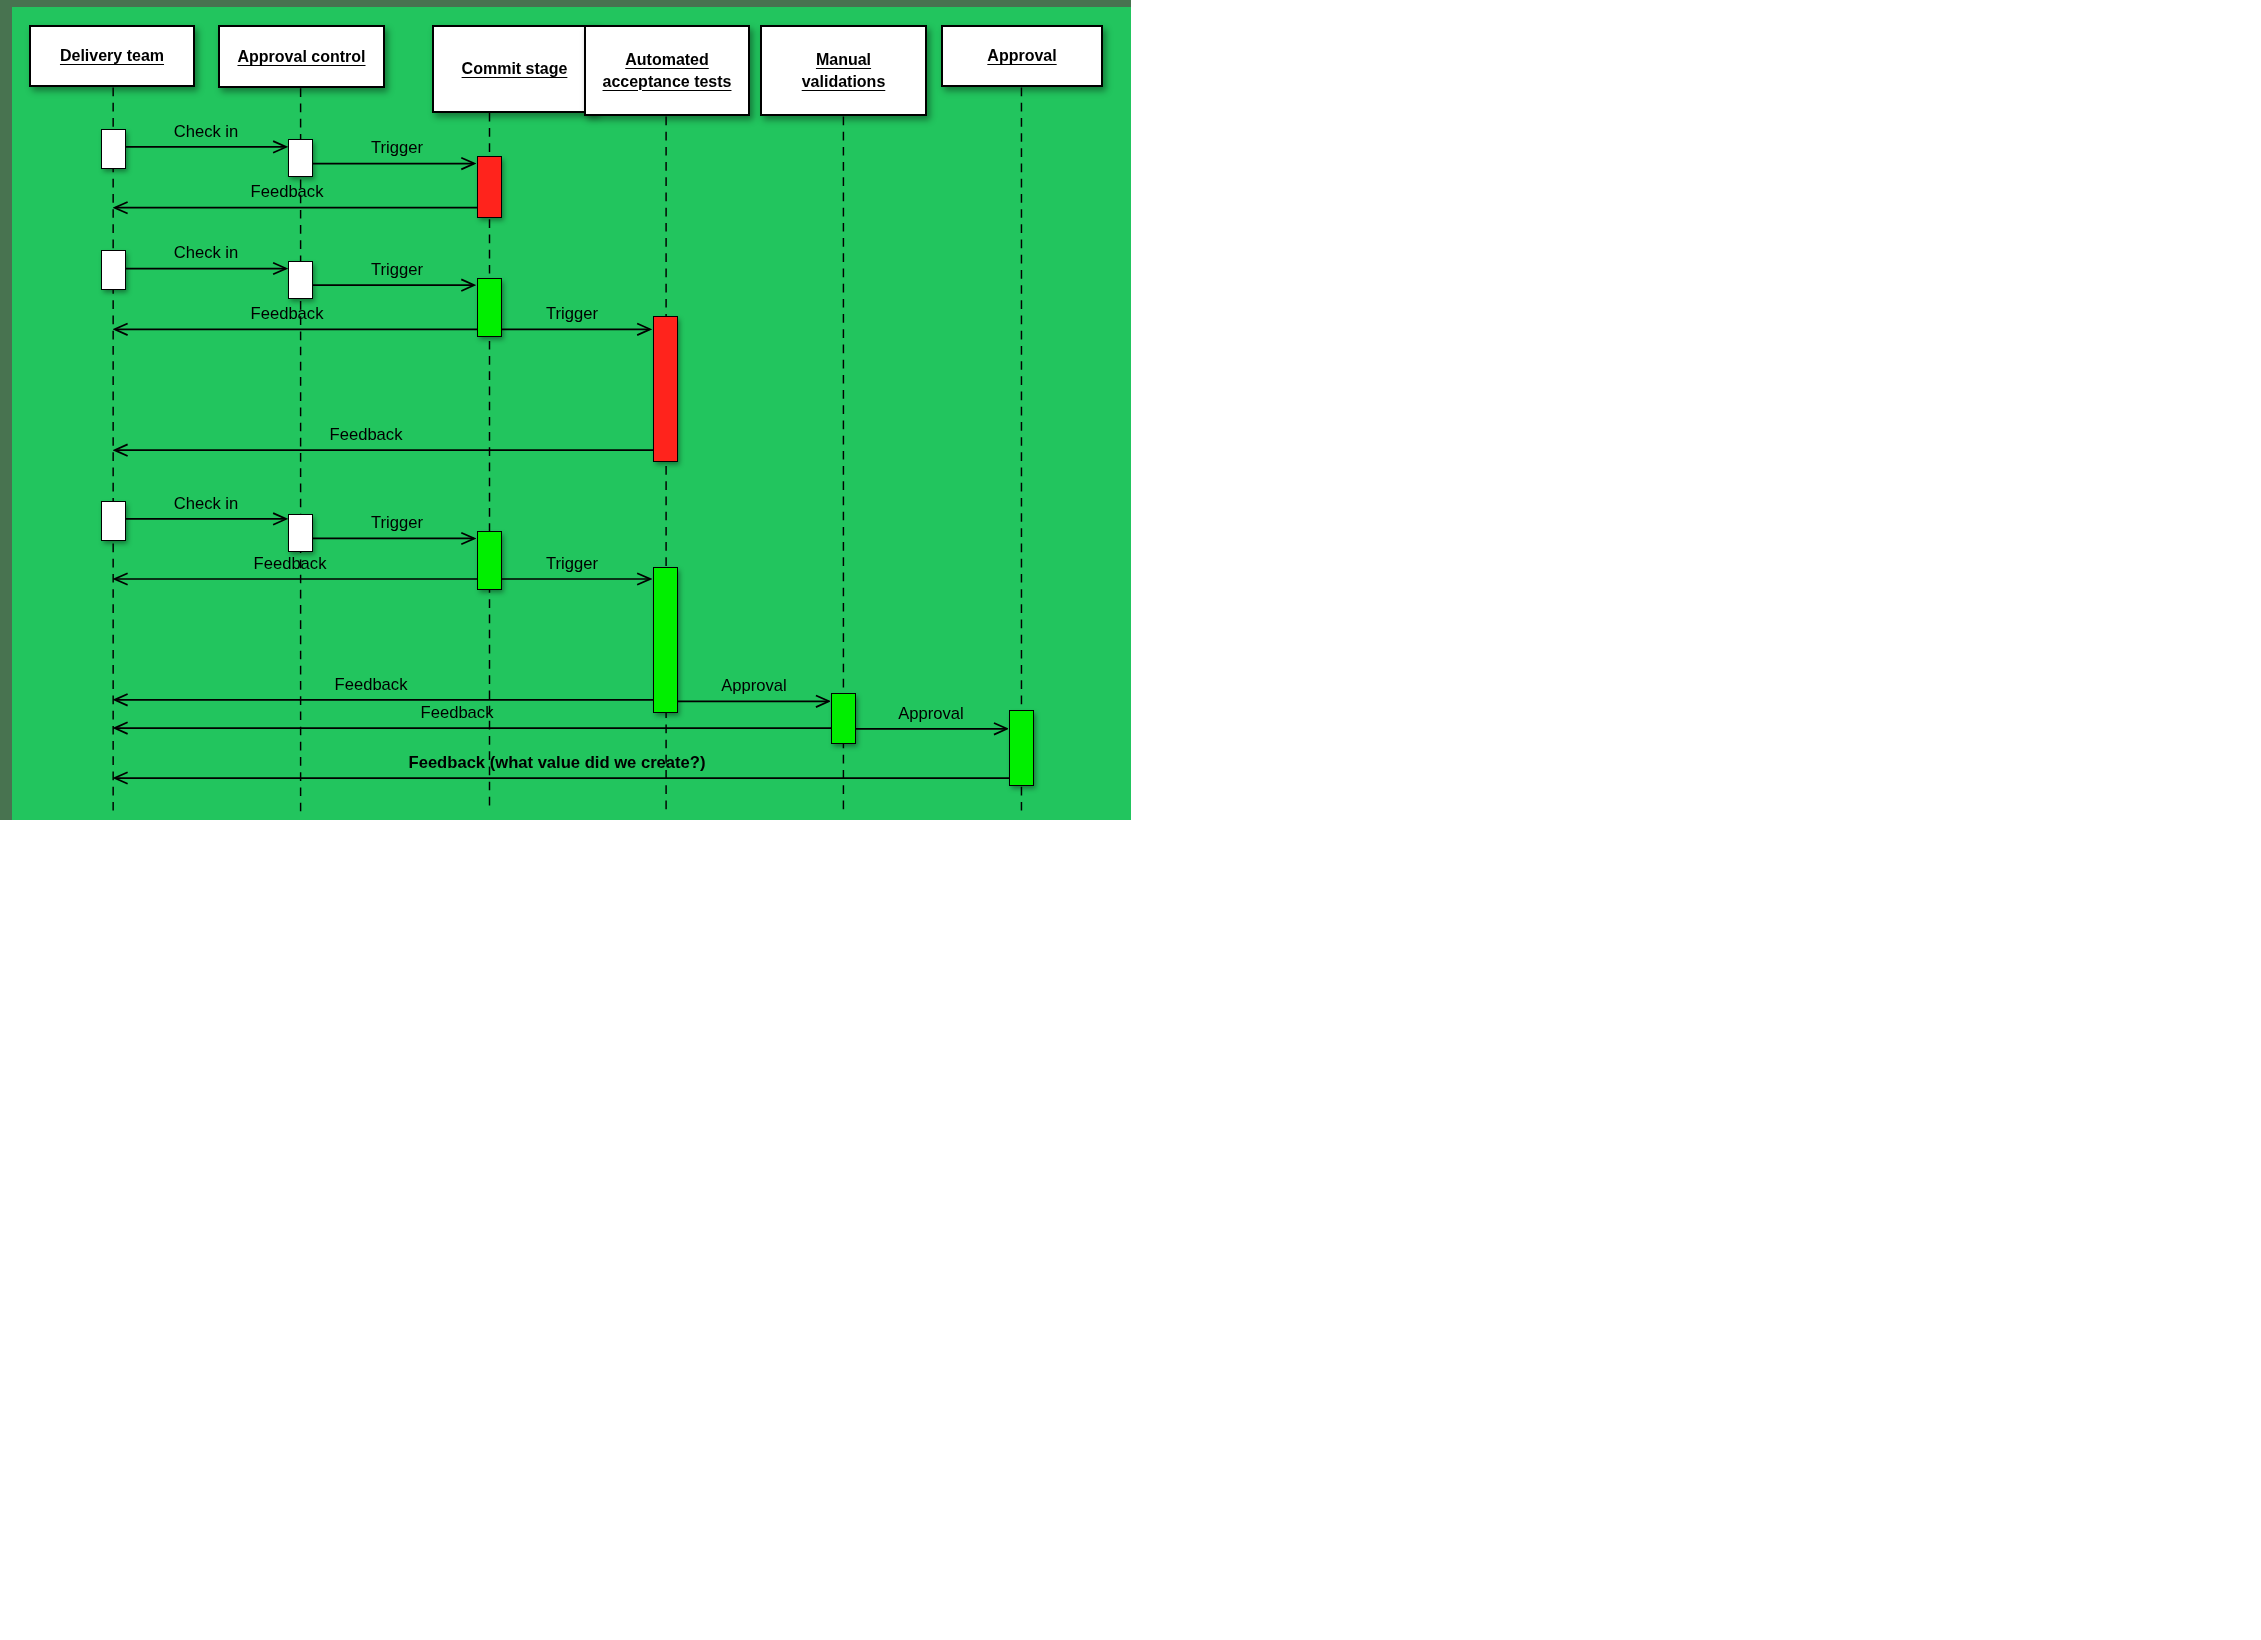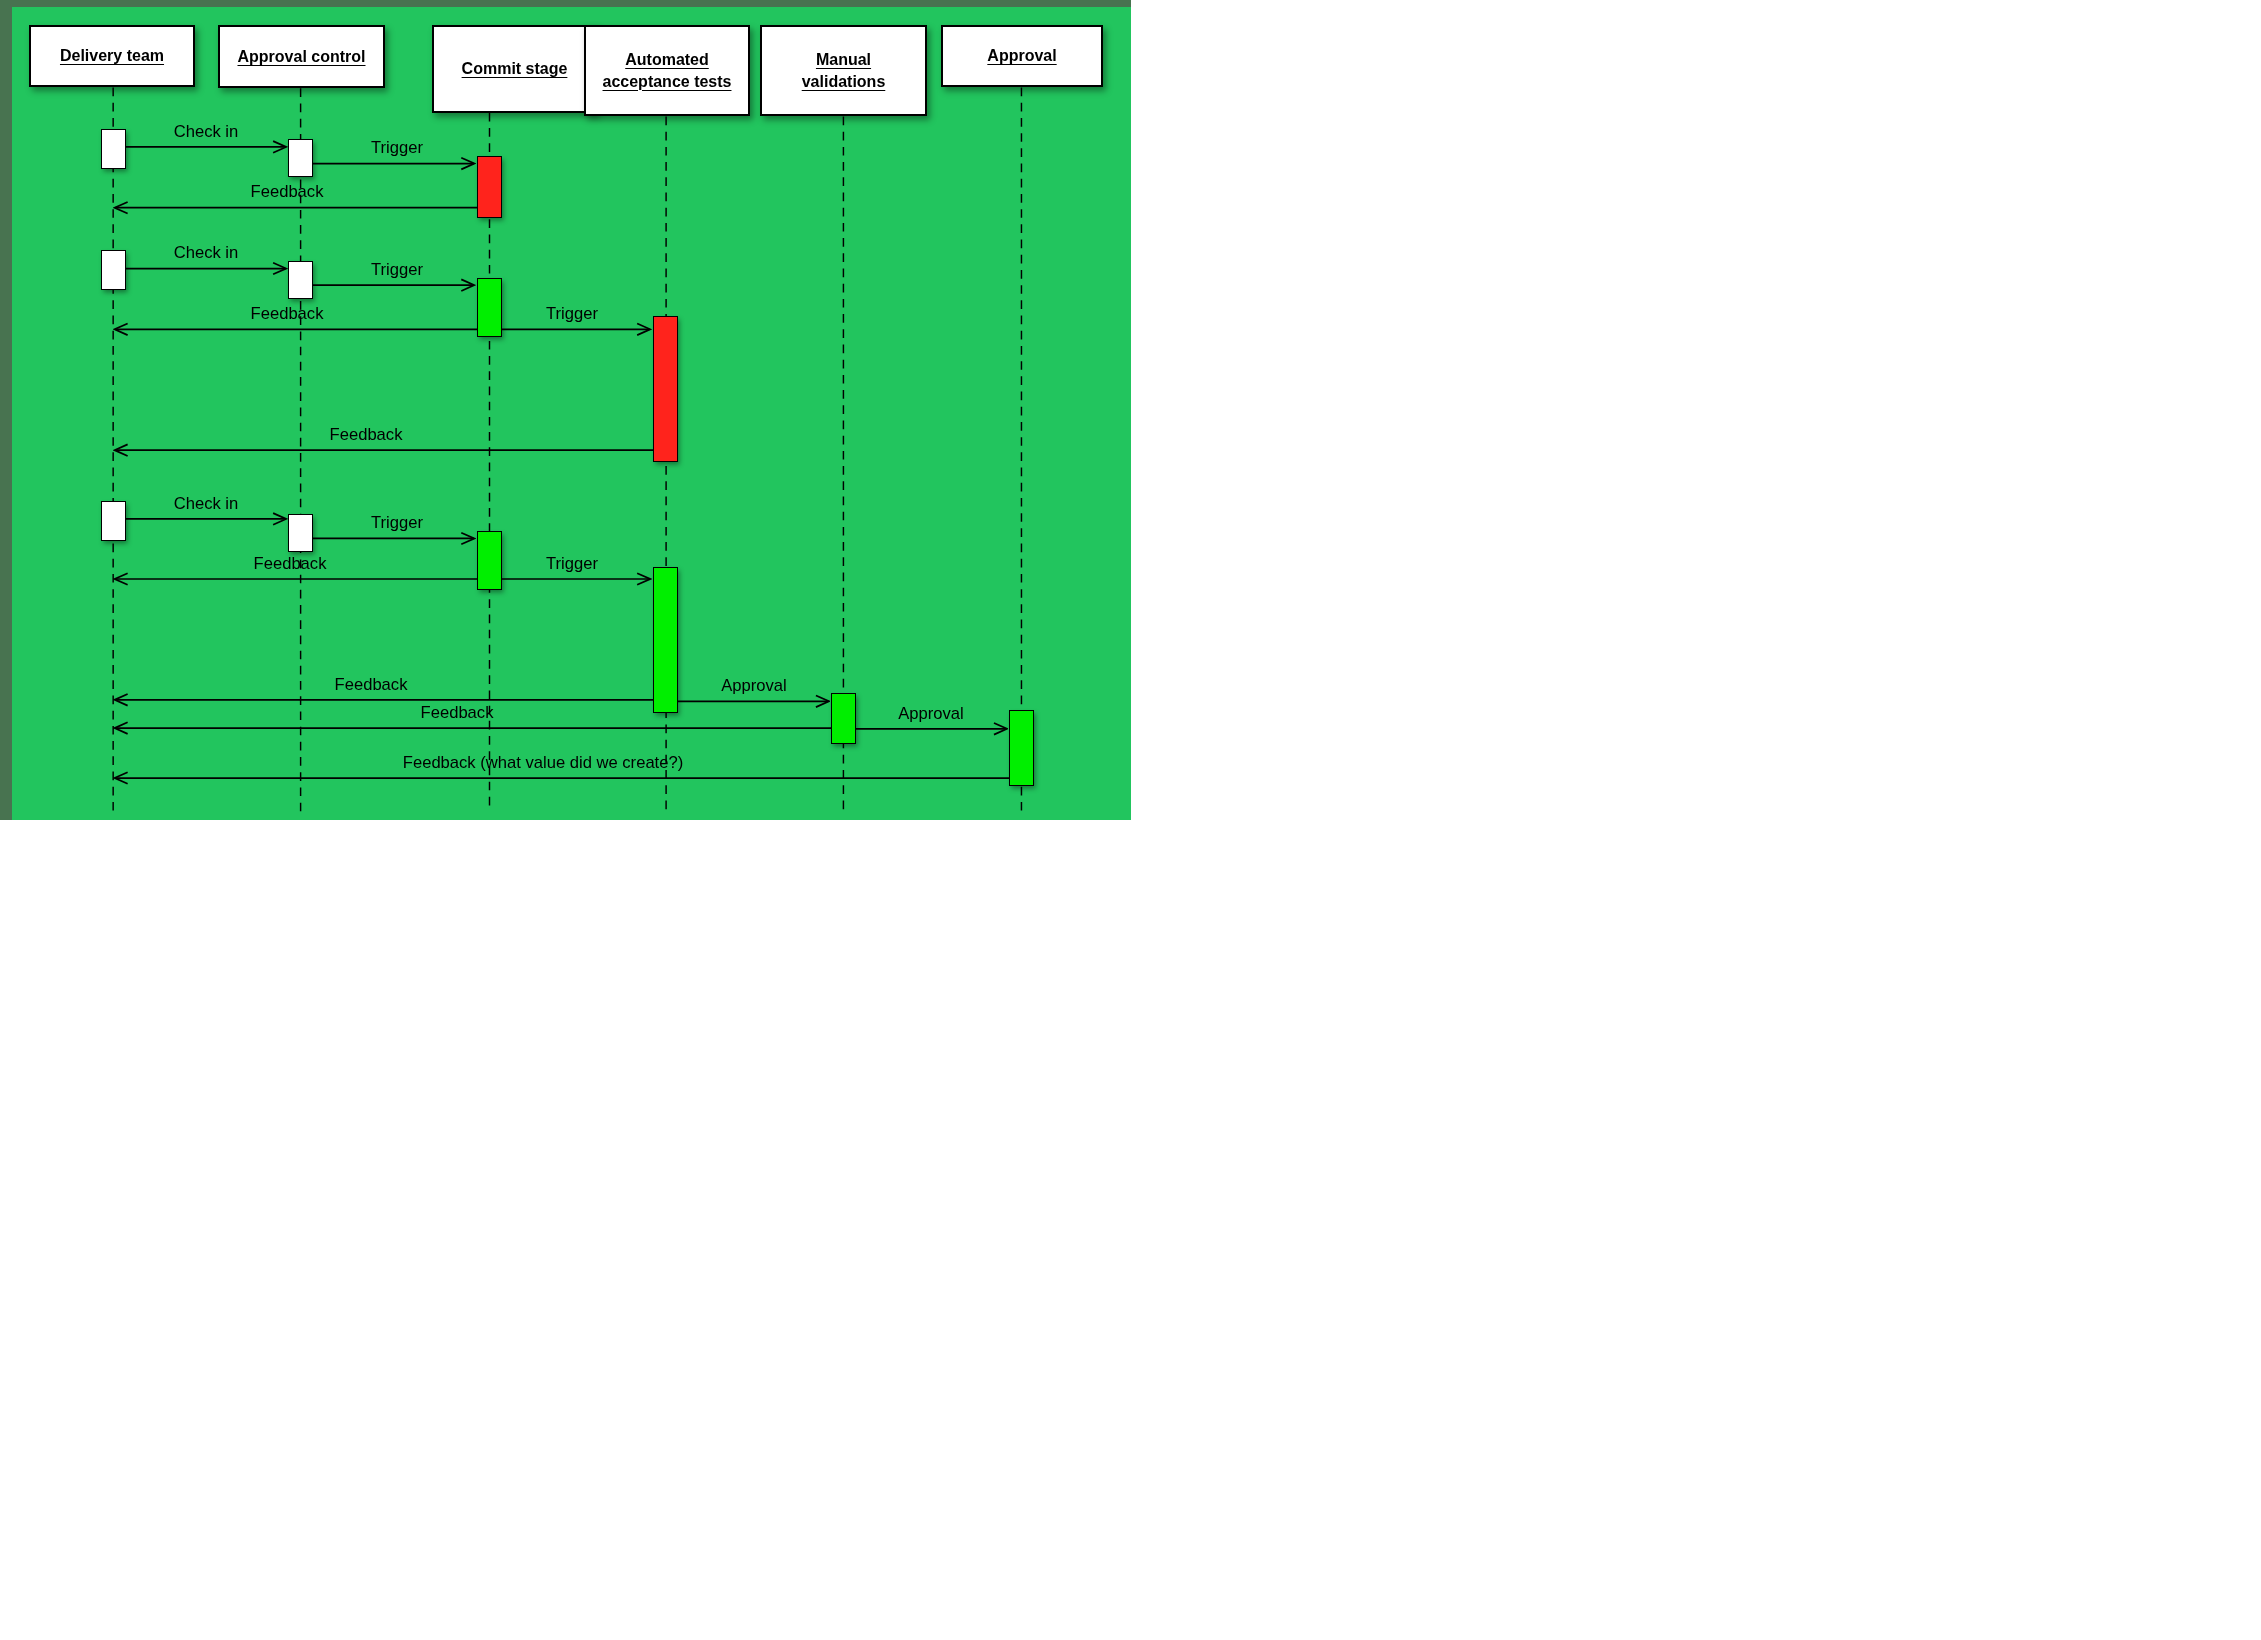--- a/index.html
+++ b/index.html
@@ -128,16 +128,16 @@
   <div class="msg" style="left:572px;top:304px;">Trigger</div>
   <div class="msg" style="left:366px;top:425px;">Feedback</div>
   <div class="msg" style="left:206px;top:494px;">Check in</div>
   <div class="msg" style="left:397px;top:513px;">Trigger</div>
   <div class="msg" style="left:290px;top:554px;">Feedback</div>
   <div class="msg" style="left:572px;top:554px;">Trigger</div>
   <div class="msg" style="left:371px;top:675px;">Feedback</div>
   <div class="msg" style="left:754px;top:676px;">Approval</div>
   <div class="msg" style="left:457px;top:703px;">Feedback</div>
   <div class="msg" style="left:931px;top:704px;">Approval</div>
-  <div class="msg" style="left:543px;top:753px;">Feedback (what value did we create?)</div>
+  <div class="msg" style="left:557px;top:753px;font-weight:bold;">Feedback (what value did we create?)</div>
 
 </div>
 
 
 </body></html>

